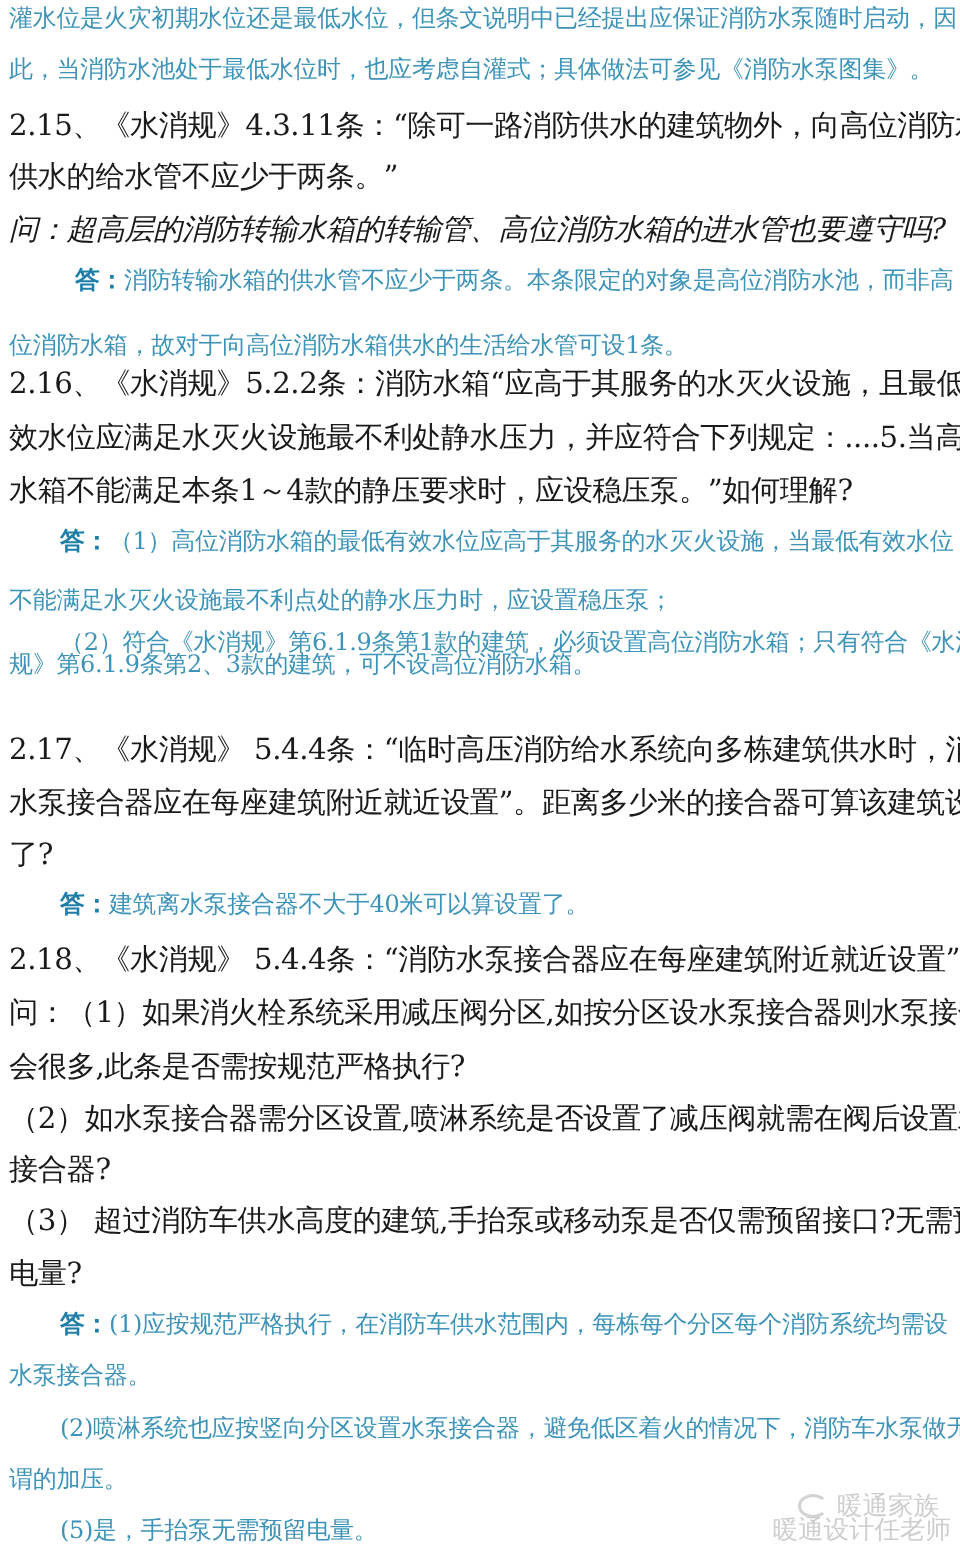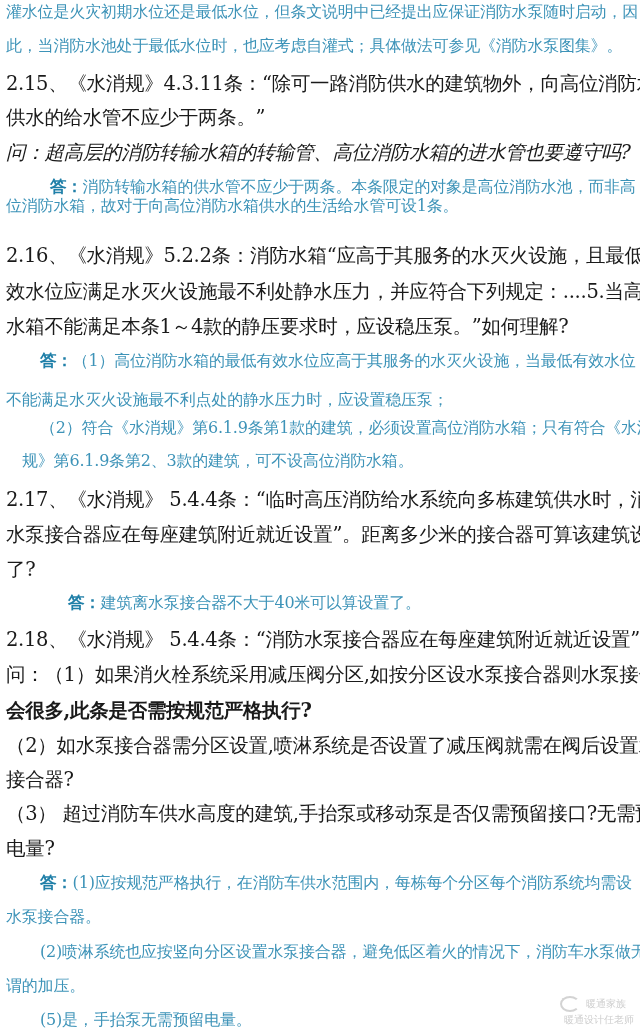--- a/index.html
+++ b/index.html
@@ -44,21 +44,21 @@
       font-size: 16.5px;
     }
     .watermark {
       position: absolute;
       right: 6px;
       top: 996px;
       width: 128px;
       text-align: right;
       color: #c9c9c9;
       font-family: "DejaVu Sans", "Liberation Sans", sans-serif;
-      font-size: 10px;
+      font-size: 17px;
       line-height: 16px;
       opacity: 0.9;
     }
     .watermark .wm-top { display: block; padding-right: 8px; }
     .watermark .wm-bottom { display: block; }
     .wm-icon {
       display: inline-block;
       width: 16px;
       height: 12px;
       border: 2px solid #cfcfcf;
@@ -71,35 +71,35 @@
 </head>
 <body>
 
 <div class="doc" id="doc">
     <div class="line a" style="top: 2px;"><span>灌水位是火灾初期水位还是最低水位，但条文说明中已经提出应保证消防水泵随时启动，因</span></div>
     <div class="line a" style="top: 36px;"><span>此，当消防水池处于最低水位时，也应考虑自灌式；具体做法可参见《消防水泵图集》。</span></div>
     <div class="line q" style="top: 70px;"><span>2.15、《水消规》4.3.11条：“除可一路消防供水的建筑物外，向高位消防水池</span></div>
     <div class="line q" style="top: 104px;"><span>供水的给水管不应少于两条。”</span></div>
     <div class="line q" style="top: 139px; font-style: italic;"><span>问：超高层的消防转输水箱的转输管、高位消防水箱的进水管也要遵守吗?</span></div>
     <div class="line a indent" style="top: 176px; margin-left: 10px;"><span class="ans-label">答：</span><span>消防转输水箱的供水管不应少于两条。本条限定的对象是高位消防水池，而非高</span></div>
-    <div class="line a" style="top: 196px;"><span>位消防水箱，故对于向高位消防水箱供水的生活给水管可设1条。</span></div>
+    <div class="line a" style="top: 220px;"><span>位消防水箱，故对于向高位消防水箱供水的生活给水管可设1条。</span></div>
     <div class="line q" style="top: 242px;"><span>2.16、《水消规》5.2.2条：消防水箱“应高于其服务的水灭火设施，且最低有</span></div>
     <div class="line q" style="top: 278px;"><span>效水位应满足水灭火设施最不利处静水压力，并应符合下列规定：....5.当高位</span></div>
     <div class="line q" style="top: 313px;"><span>水箱不能满足本条1～4款的静压要求时，应设稳压泵。”如何理解?</span></div>
     <div class="line a indent" style="top: 350px;"><span class="ans-label">答：</span><span>（1）高位消防水箱的最低有效水位应高于其服务的水灭火设施，当最低有效水位</span></div>
     <div class="line a" style="top: 390px;"><span>不能满足水灭火设施最不利点处的静水压力时，应设置稳压泵；</span></div>
     <div class="line a indent" style="top: 418px;"><span>（2）符合《水消规》第6.1.9条第1款的建筑，必须设置高位消防水箱；只有符合《水消</span></div>
-    <div class="line a" style="top: 451px; margin-left: 16px;"><span>规》第6.1.9条第2、3款的建筑，可不设高位消防水箱。</span></div>
+    <div class="line a" style="top: 433px;"><span>规》第6.1.9条第2、3款的建筑，可不设高位消防水箱。</span></div>
     <div class="line q" style="top: 486px;"><span>2.17、《水消规》 5.4.4条：“临时高压消防给水系统向多栋建筑供水时，消防</span></div>
     <div class="line q" style="top: 521px;"><span>水泵接合器应在每座建筑附近就近设置”。距离多少米的接合器可算该建筑设置</span></div>
     <div class="line q" style="top: 556px;"><span>了?</span></div>
-    <div class="line a indent" style="top: 592px; margin-left: 28px;"><span class="ans-label">答：</span><span>建筑离水泵接合器不大于40米可以算设置了。</span></div>
+    <div class="line a indent" style="top: 592px;"><span class="ans-label">答：</span><span>建筑离水泵接合器不大于40米可以算设置了。</span></div>
     <div class="line q" style="top: 626px;"><span>2.18、《水消规》 5.4.4条：“消防水泵接合器应在每座建筑附近就近设置”，</span></div>
     <div class="line q" style="top: 661px;"><span>问：（1）如果消火栓系统采用减压阀分区,如按分区设水泵接合器则水泵接合器</span></div>
-    <div class="line q" style="top: 697px; font-weight: bold;"><span>会很多,此条是否需按规范严格执行?</span></div>
+    <div class="line q" style="top: 697px;"><span>会很多,此条是否需按规范严格执行?</span></div>
     <div class="line q" style="top: 732px;"><span>（2）如水泵接合器需分区设置,喷淋系统是否设置了减压阀就需在阀后设置水泵</span></div>
     <div class="line q" style="top: 766px;"><span>接合器?</span></div>
     <div class="line q" style="top: 800px;"><span>（3） 超过消防车供水高度的建筑,手抬泵或移动泵是否仅需预留接口?无需预留</span></div>
     <div class="line q" style="top: 835px;"><span>电量?</span></div>
     <div class="line a indent" style="top: 872px;"><span class="ans-label">答：</span><span>(1)应按规范严格执行，在消防车供水范围内，每栋每个分区每个消防系统均需设</span></div>
     <div class="line a" style="top: 907px;"><span>水泵接合器。</span></div>
     <div class="line a indent" style="top: 942px;"><span>(2)喷淋系统也应按竖向分区设置水泵接合器，避免低区着火的情况下，消防车水泵做无</span></div>
     <div class="line a" style="top: 976px;"><span>谓的加压。</span></div>
     <div class="line a indent" style="top: 1010px;"><span>(5)是，手抬泵无需预留电量。</span></div>
   </div>

